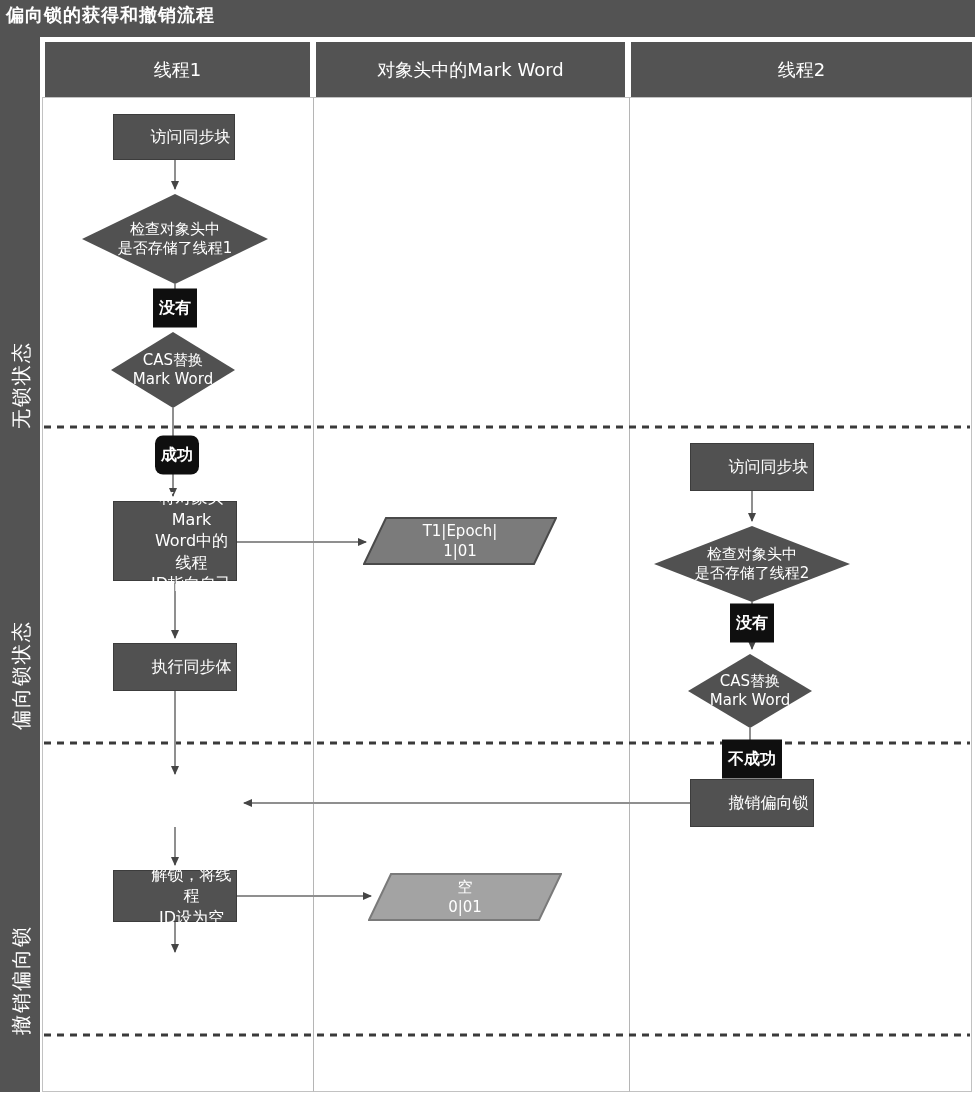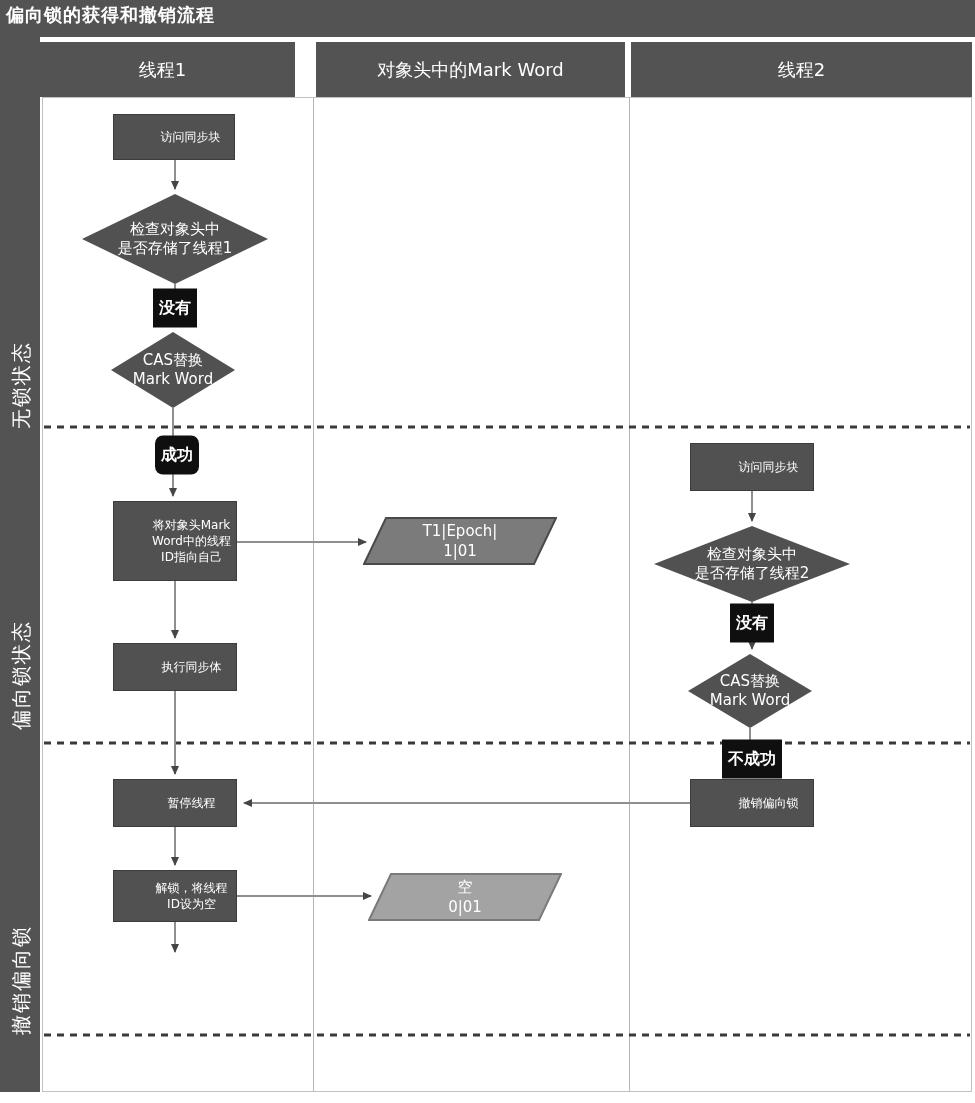--- a/index.html
+++ b/index.html
@@ -13,21 +13,21 @@
   .vlabel{position:absolute;left:21px;color:#ffffff;font-size:20px;white-space:nowrap;
           transform:translate(-50%,-50%) rotate(-90deg);letter-spacing:2px;z-index:3;}
 
   .hcell{position:absolute;top:42px;height:55px;background:#535353;color:#ffffff;font-size:18px;
          display:flex;align-items:center;justify-content:center;z-index:2;}
 
   svg.wires{position:absolute;left:0;top:0;z-index:1;pointer-events:none;}
 
   .node{position:absolute;background:#515151;border:1px solid #3c3c3c;color:#ffffff;
         display:flex;align-items:center;justify-content:center;text-align:center;
-        white-space:pre-line;font-size:12px;line-height:1.35;box-sizing:border-box;z-index:4;padding-left:33px;}
+        white-space:pre-line;font-size:16px;line-height:1.35;box-sizing:border-box;z-index:4;padding-left:33px;}
   .diamond{position:absolute;background:#515151;color:#ffffff;
         display:flex;align-items:center;justify-content:center;text-align:center;
         white-space:pre-line;font-size:15px;line-height:1.3;z-index:4;
         clip-path:polygon(50% 0,100% 50%,50% 100%,0 50%);}
   .badge{position:absolute;background:#0f0f0f;color:#ffffff;font-size:16px;font-weight:bold;
         padding:9px 6px;transform:translate(-50%,-50%);white-space:nowrap;z-index:5;}
   .para{position:absolute;z-index:4;}
   .para svg{position:absolute;left:0;top:0;}
   .para .ptxt{position:absolute;left:0;top:0;width:100%;height:100%;
         display:flex;align-items:center;justify-content:center;text-align:center;
@@ -40,21 +40,21 @@
 
   <div class="titlebar">
     <span>偏向锁的获得和撤销流程</span>
   </div>
 
   <div class="sidebar"></div>
   <div class="vlabel" style="top:385px;">无锁状态</div>
   <div class="vlabel" style="top:675px;">偏向锁状态</div>
   <div class="vlabel" style="top:980px;">撤销偏向锁</div>
 
-  <div class="hcell" style="left:30px;width:265px;">线程1</div>
+  <div class="hcell" style="left:45px;width:265px;">线程1</div>
   <div class="hcell" style="left:316px;width:309px;">对象头中的Mark Word</div>
   <div class="hcell" style="left:631px;width:341px;">线程2</div>
 
   <svg class="wires" width="975" height="1103" viewBox="0 0 975 1103">
     <defs>
       <marker id="arr" markerWidth="11" markerHeight="10" refX="8" refY="4" orient="auto" markerUnits="userSpaceOnUse">
         <path d="M0,0 L9,4 L0,8 Z" fill="#454545"></path>
       </marker>
     </defs>
 
@@ -87,21 +87,20 @@
   <div class="diamond" style="left:82px;top:194px;width:186px;height:90px;">检查对象头中
 是否存储了线程1</div>
   <div class="badge" style="left:175px;top:308px;">没有</div>
   <div class="diamond" style="left:111px;top:332px;width:124px;height:76px;">CAS替换
 Mark Word</div>
   <div class="badge" style="left:177px;top:455px;border-radius:8px;">成功</div>
   <div class="node" style="left:113px;top:501px;width:124px;height:80px;">将对象头Mark
 Word中的线程
 ID指向自己</div>
   <div class="node" style="left:113px;top:643px;width:124px;height:48px;">执行同步体</div>
-  <div class="node" style="left:113px;top:779px;width:124px;height:48px;">暂停线程</div>
   <div class="node" style="left:113px;top:870px;width:124px;height:52px;">解锁，将线程
 ID设为空</div>
 
   <div class="para" style="left:363px;top:517px;width:194px;height:48px;">
     <svg width="194" height="48" viewBox="0 0 194 48">
       <polygon points="23,1 193,1 171,47 1,47" fill="#7b7b7b" stroke="#4a4a4a" stroke-width="2"></polygon>
     </svg>
     <div class="ptxt">T1|Epoch|
 1|01</div>
   </div>

